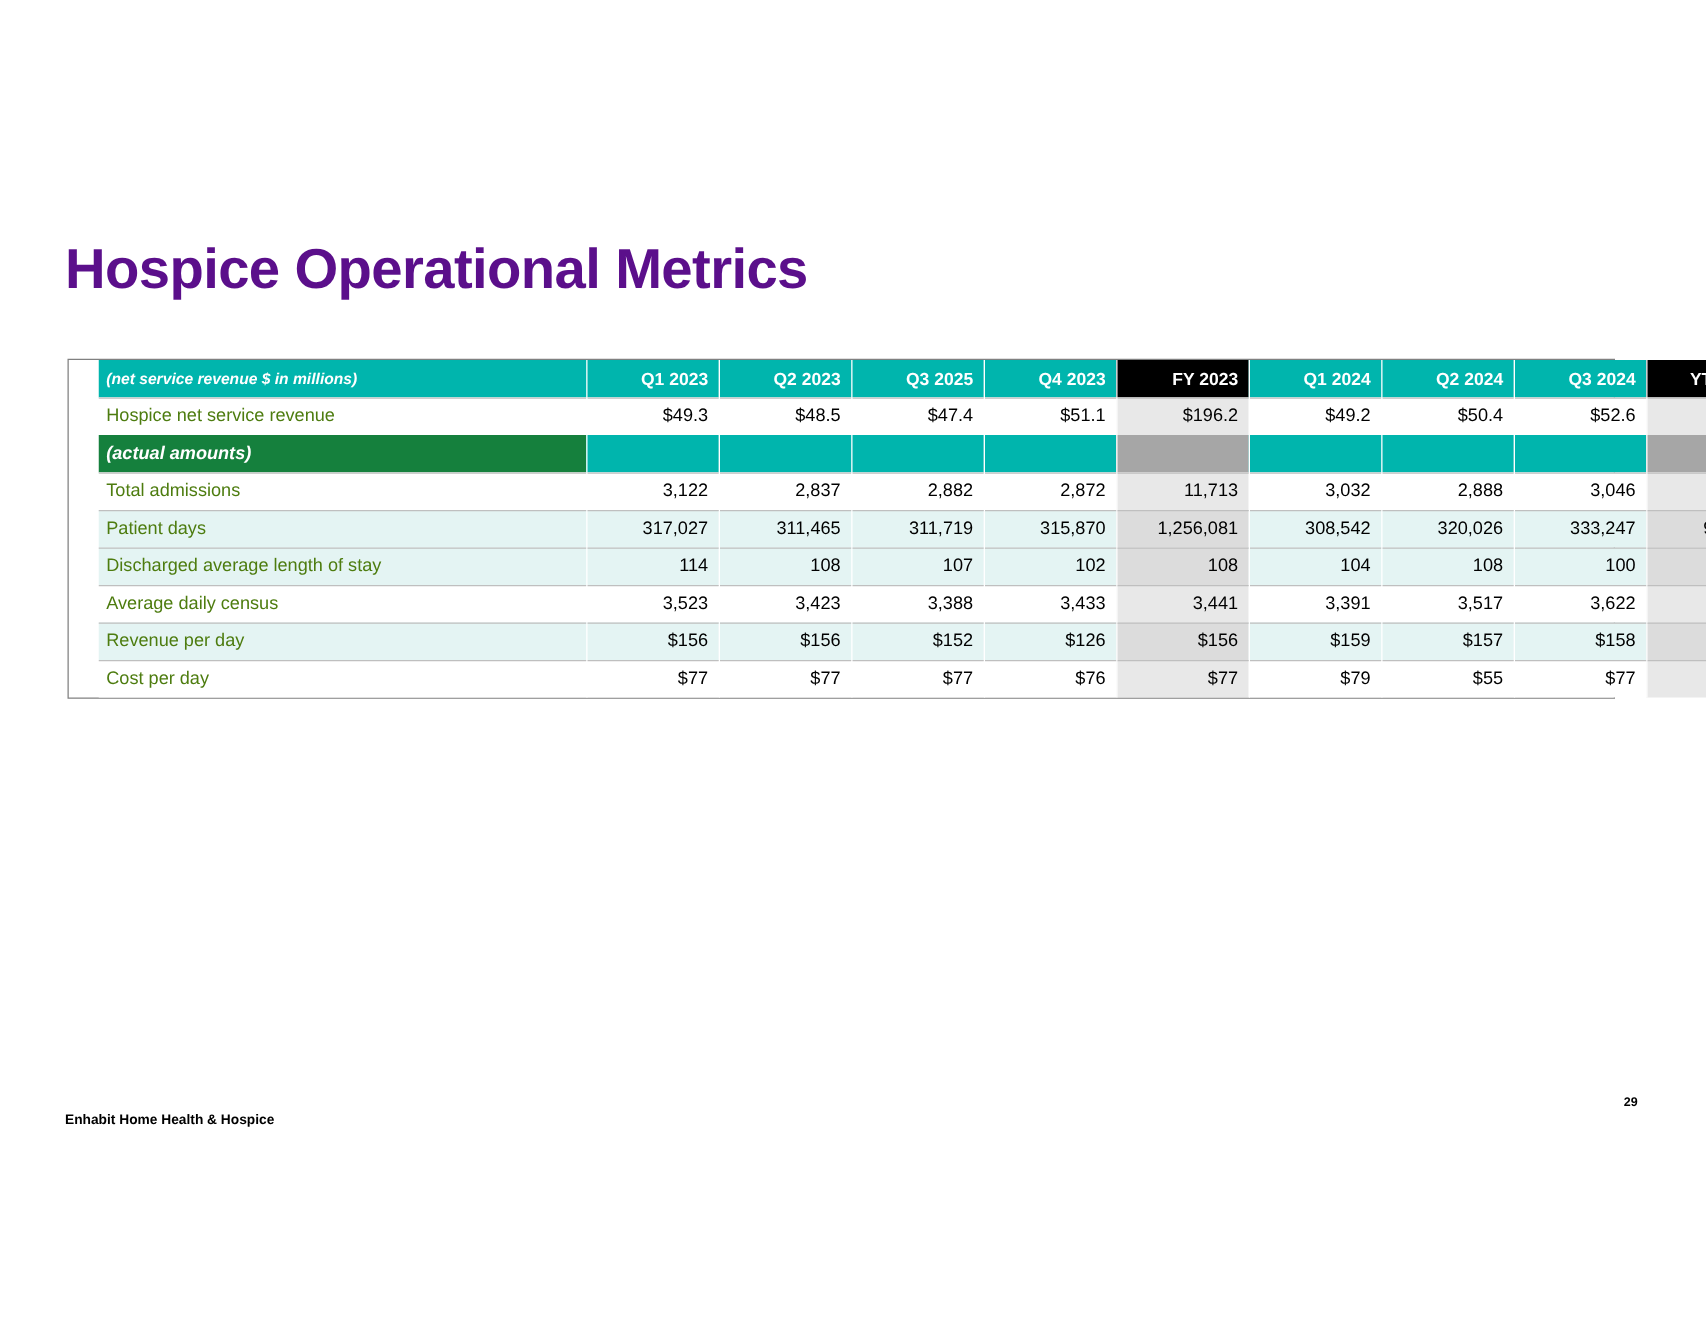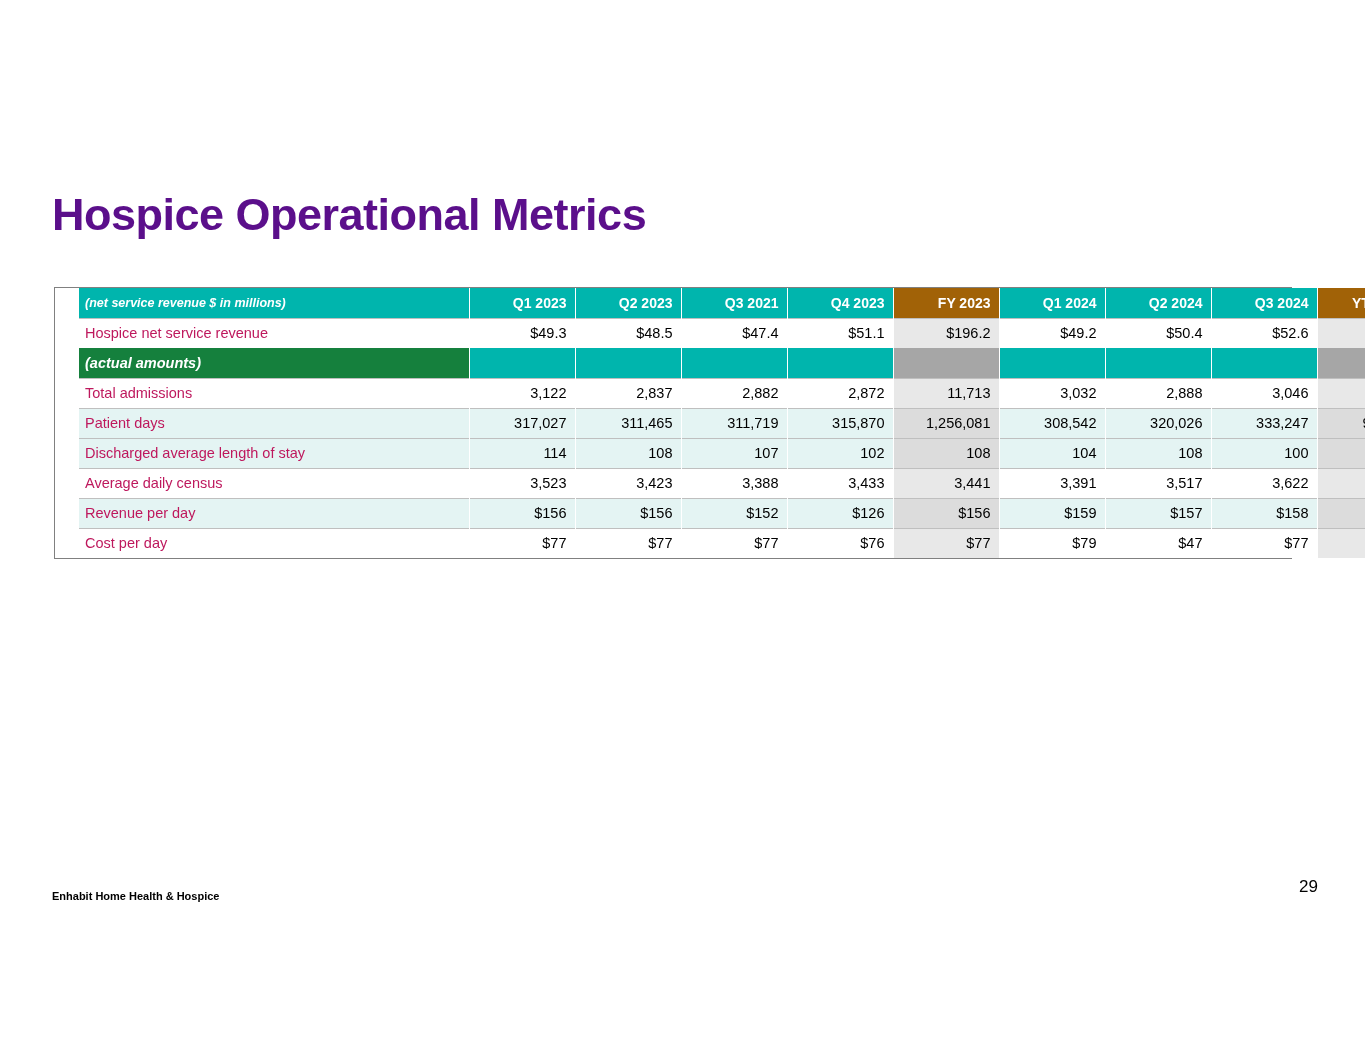--- a/index.html
+++ b/index.html
@@ -71,42 +71,42 @@
   }
   .hdr-cell {
     background: #00B5AD;
     color: #ffffff;
     font-weight: bold;
     font-size: 14px;
     text-align: right;
     padding-right: 8px !important;
   }
   .hdr-cell.total {
-    background: #a16207;
+    background: #000000;
     margin-left: 15px;
   }
   
   .band-label {
     background: #15803d;
     color: #ffffff;
     font-style: italic;
     font-weight: bold;
     font-size: 14.5px;
     padding-left: 6px !important;
     text-align: left;
   }
   .band-cell { background: #00B5AD; }
   .band-cell.total { background: #A6A6A6; }
 
   
   .row-label {
     text-align: left;
     padding-left: 6px !important;
     font-size: 14.5px;
-    color: #be185d;
+    color: #4d7c0f;
   }
   .num {
     text-align: right;
     padding-right: 8px !important;
     font-size: 14.5px;
     color: #000;
   }
   tr.light .row-label, tr.light .num { background: #ffffff; }
   tr.light .num.total { background: #E8E8E8; }
   tr.tint .row-label, tr.tint .num { background: #E4F4F3; }
@@ -119,22 +119,22 @@
     left: 52px;
     top: 890px;
     font-size: 11px;
     font-weight: bold;
     color: #000;
   }
   .footer-right {
     position: absolute;
     left: 1299px;
     top: 877px;
-    font-size: 17px;
-    font-weight: normal;
+    font-size: 10px;
+    font-weight: bold;
     color: #000;
   }
 </style>
 </head>
 <body>
 
 <div class="slide">
 
   <div class="page-title">Hospice Operational Metrics</div>
 
@@ -150,21 +150,21 @@
           <col class="data-col">
           <col class="data-col">
           <col class="data-col">
         <col class="data-col">
       </colgroup>
       <thead>
         <tr>
           <th class="hdr-label">(net service revenue $ in millions)</th>
           <th class="hdr-cell">Q1 2023</th>
           <th class="hdr-cell">Q2 2023</th>
-          <th class="hdr-cell">Q3 2021</th>
+          <th class="hdr-cell">Q3 2025</th>
           <th class="hdr-cell">Q4 2023</th>
           <th class="hdr-cell total">FY 2023</th>
           <th class="hdr-cell">Q1 2024</th>
           <th class="hdr-cell">Q2 2024</th>
           <th class="hdr-cell">Q3 2024</th>
           <th class="hdr-cell total">YTD 2024</th>
         </tr>
       </thead>
       <tbody>
         <tr class="datarow light">
@@ -259,21 +259,21 @@
         </tr>
 
         <tr class="datarow light">
           <td class="row-label">Cost per day</td>
           <td class="num">$77</td>
           <td class="num">$77</td>
           <td class="num">$77</td>
           <td class="num">$76</td>
           <td class="num total">$77</td>
           <td class="num">$79</td>
-          <td class="num">$47</td>
+          <td class="num">$55</td>
           <td class="num">$77</td>
           <td class="num total">$78</td>
         </tr>
       </tbody>
     </table>
   </div>
 
   <div class="footer-left">Enhabit Home Health &amp; Hospice</div>
   <div class="footer-right">29</div>
 

